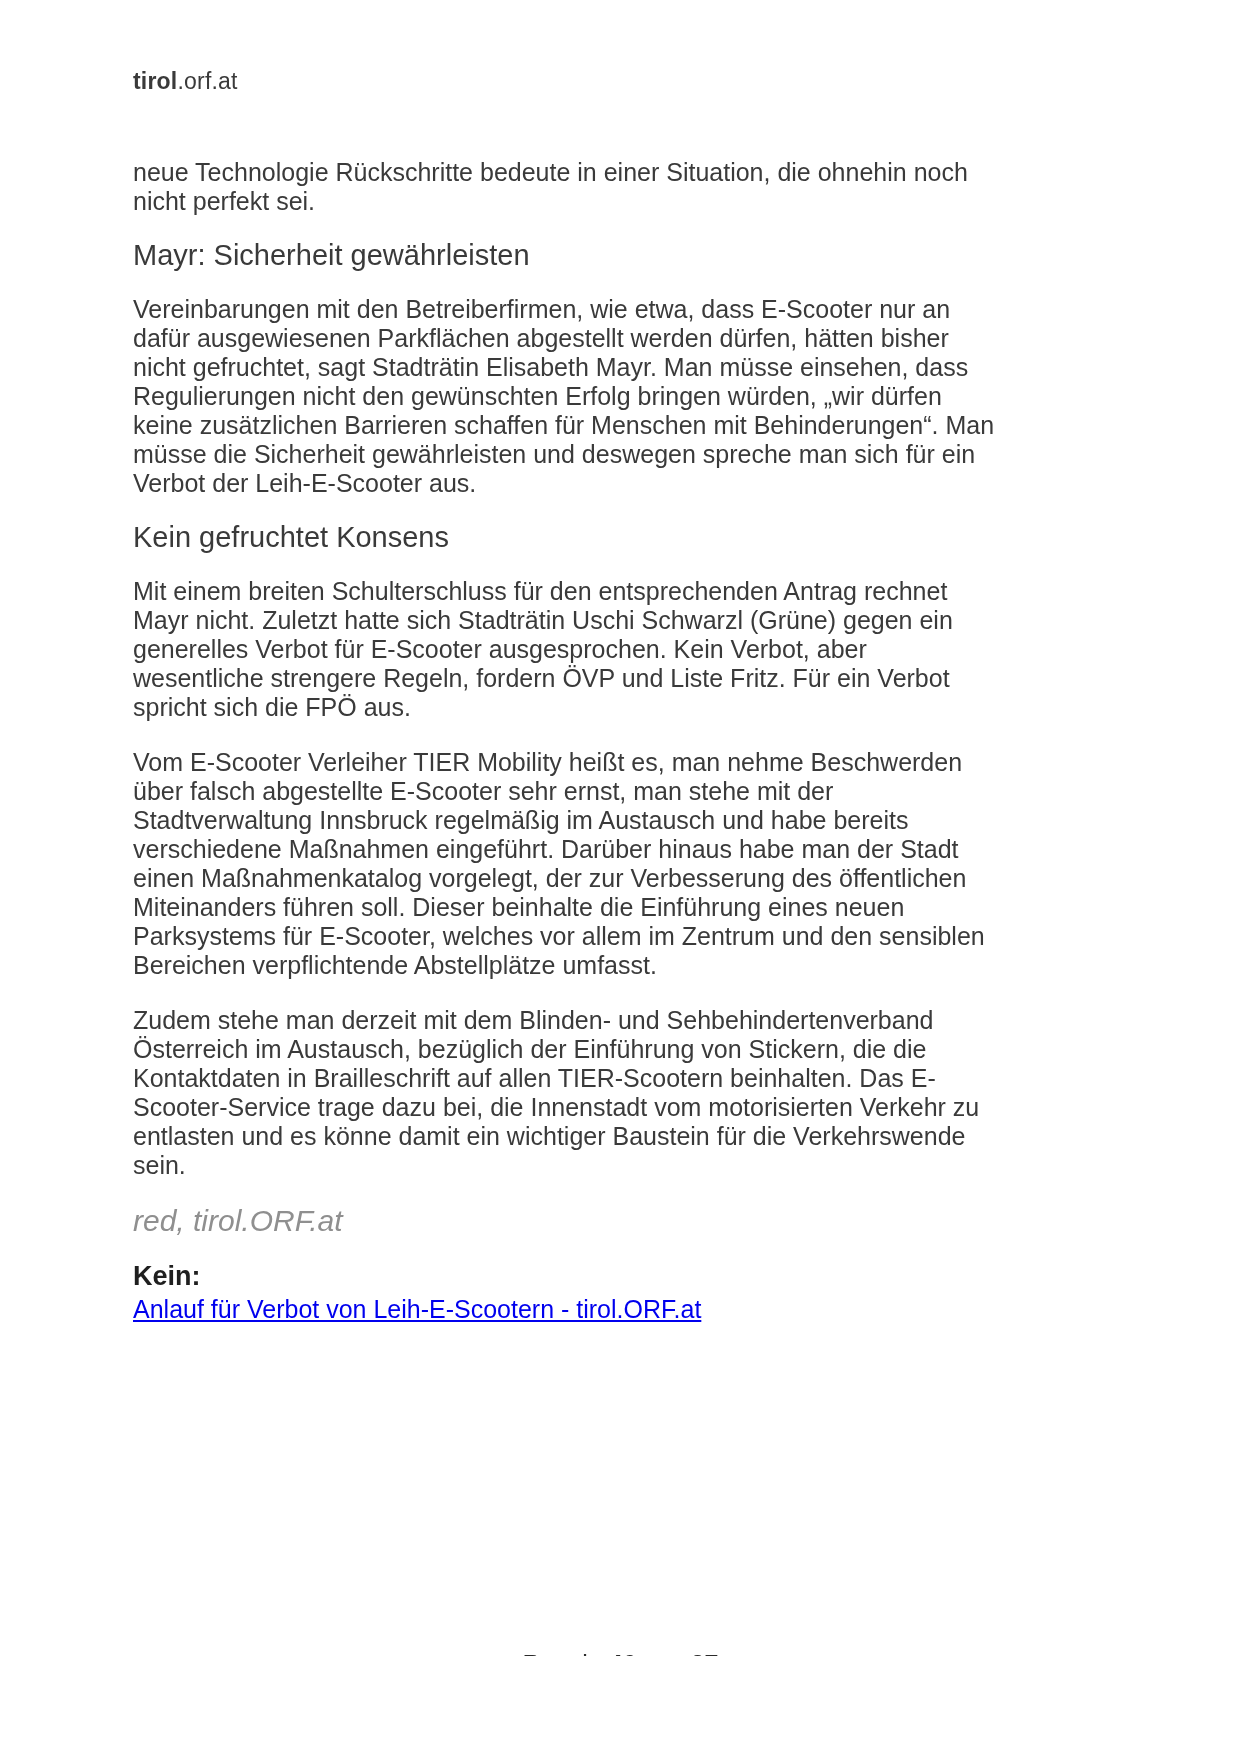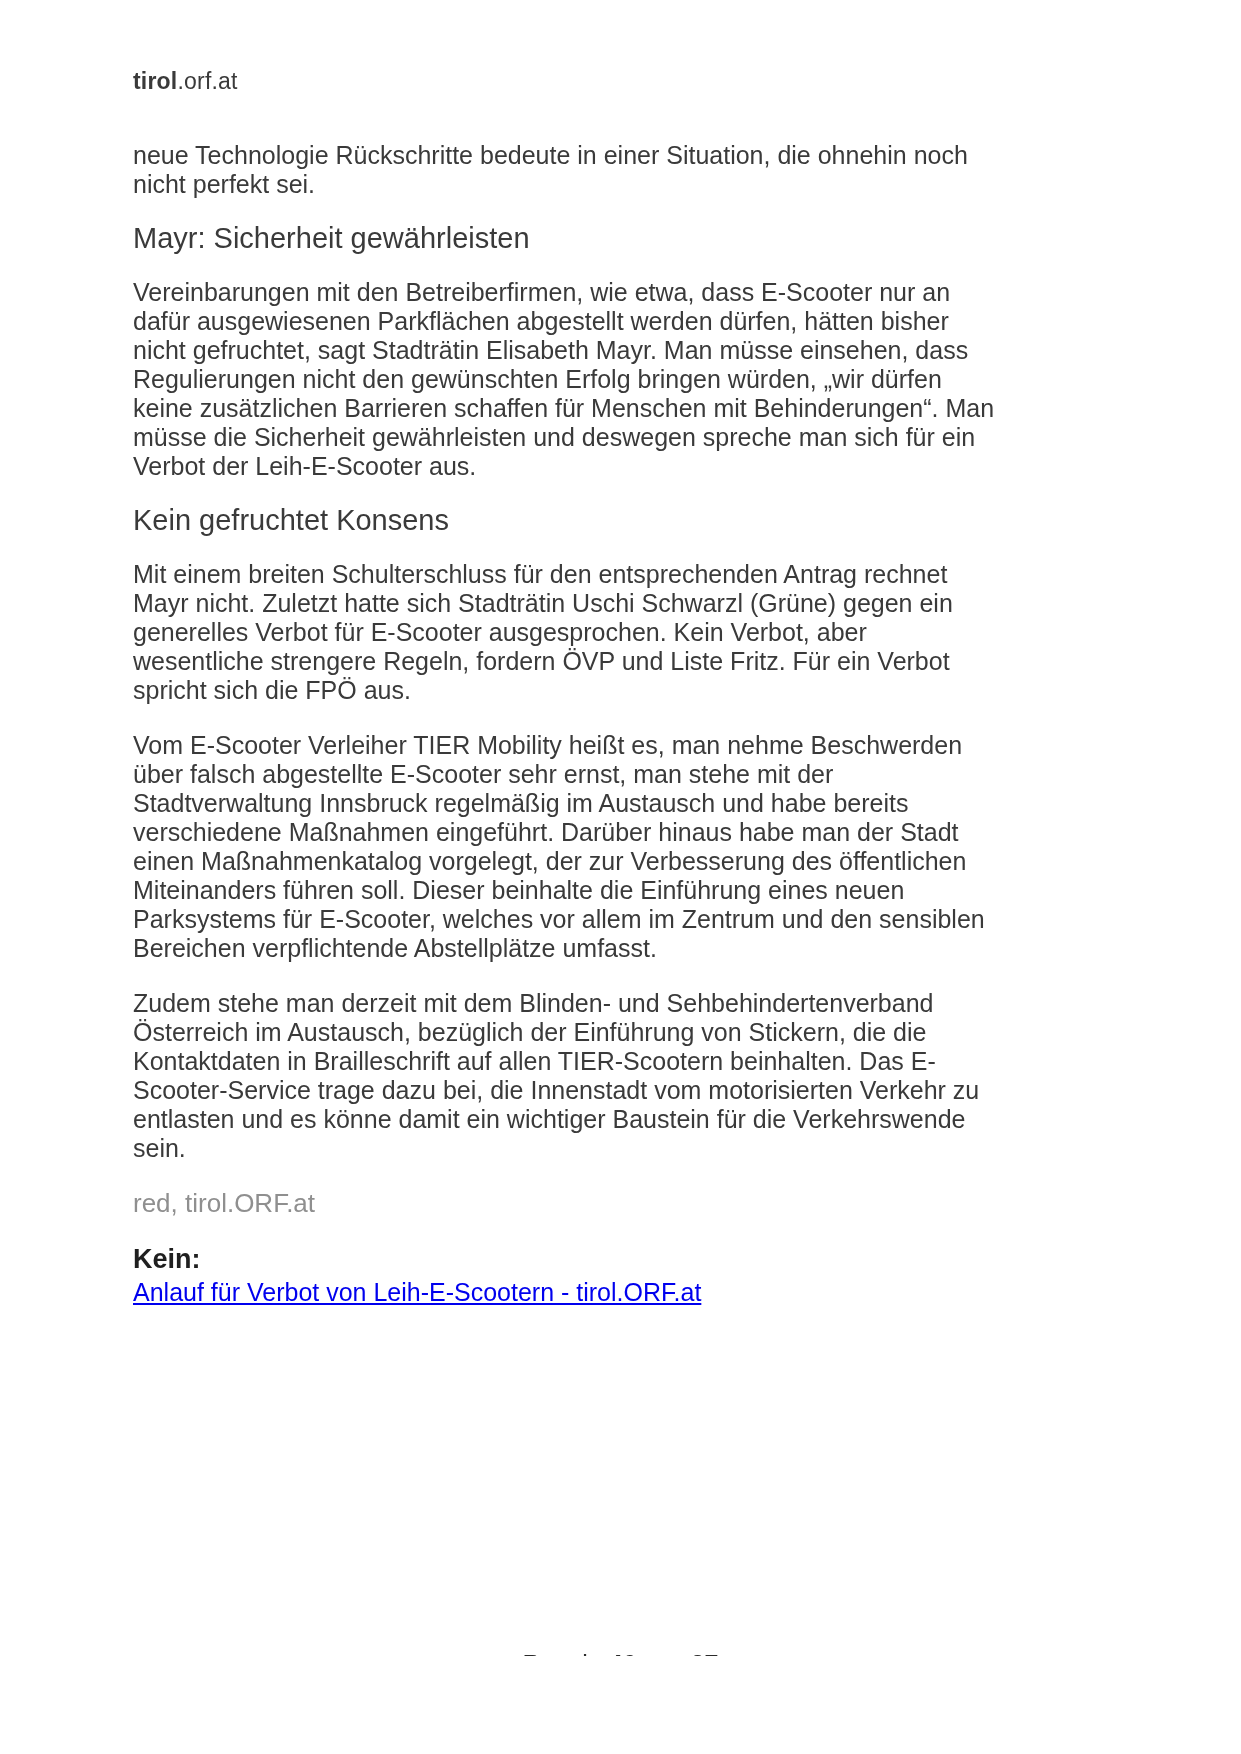--- a/index.html
+++ b/index.html
@@ -17,41 +17,42 @@
     top: 68px;
     left: 133px;
     font-size: 23px;
     line-height: 27px;
     color: var(--body-text, #3a3a3a);
     letter-spacing: 0.2px;
   }
   .site-header .brand-bold { font-weight: bold; }
   .content {
     position: absolute;
-    top: 141px;
+    top: 158px;
     left: 133px;
     width: 870px;
   }
   .content p.body-para {
     margin: 0 0 26px 0;
     font-size: 25px;
     line-height: 29px;
   }
   .content h2.sub-heading {
     margin: 0 0 26px 0;
     font-size: 29px;
     line-height: 27px;
     font-weight: normal;
     color: var(--body-text, #3a3a3a);
   }
   .byline {
     margin: 0 0 26px 0;
-    font-size: 26px;
+    font-size: 30px;
     line-height: 29px;
     color: var(--byline-text, #8f8f8f);
+    font-style: italic;
   }
   .link-section { margin-top: 22px; }
   .link-section h2.links-heading {
     margin: 0 0 3px 0;
     font-size: 27px;
     line-height: 31px;
     font-weight: bold;
     color: #1f1f1f;
   }
   .link-section a.article-link {

